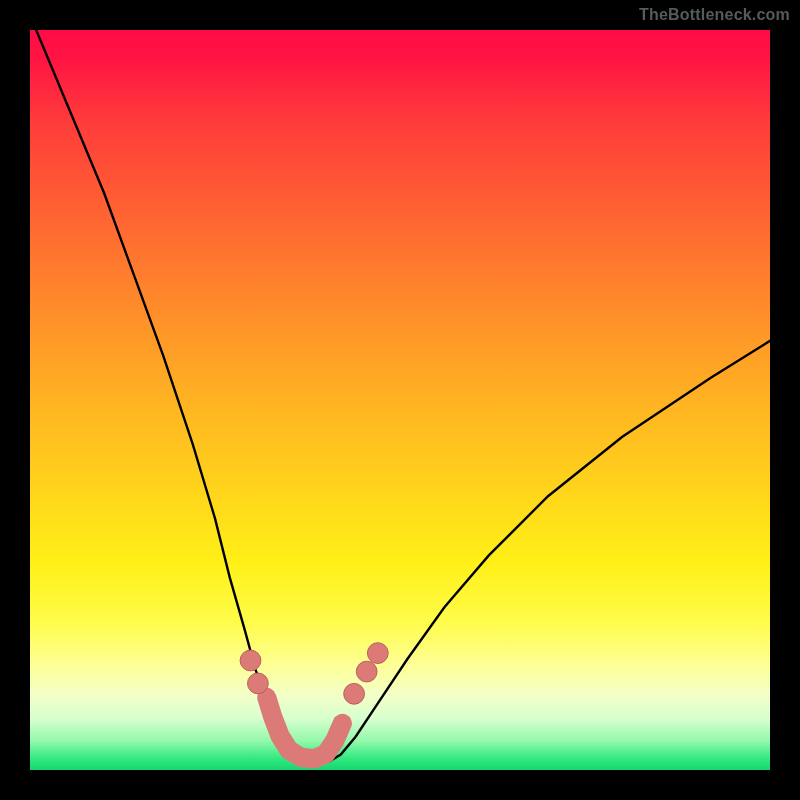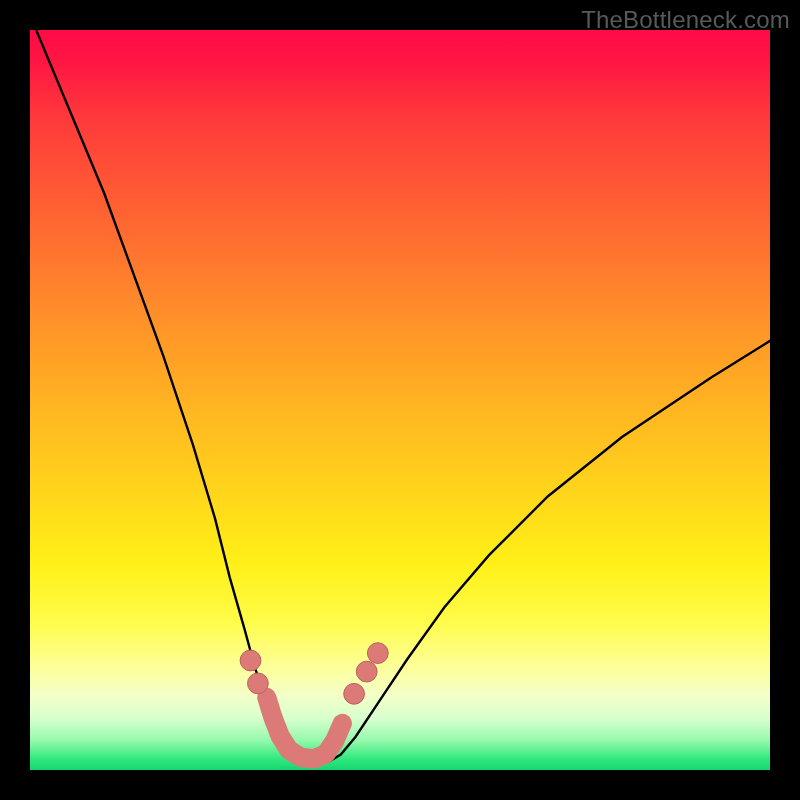--- a/index.html
+++ b/index.html
@@ -53,22 +53,22 @@
     position: absolute;
     inset: 0;
     width: 740px;
     height: 740px;
   }
   .watermark {
     position: absolute;
     top: 6px;
     right: 10px;
     color: #555a5d;
-    font-size: 24px;
-    font-weight: 400;
+    font-size: 16px;
+    font-weight: 700;
     letter-spacing: 0.2px;
   }
 </style>
 </head>
 <body>
 
 <div class="frame">
   <div class="watermark">TheBottleneck.com</div>
   <div class="plot-area">
     <div class="gradient"></div>

